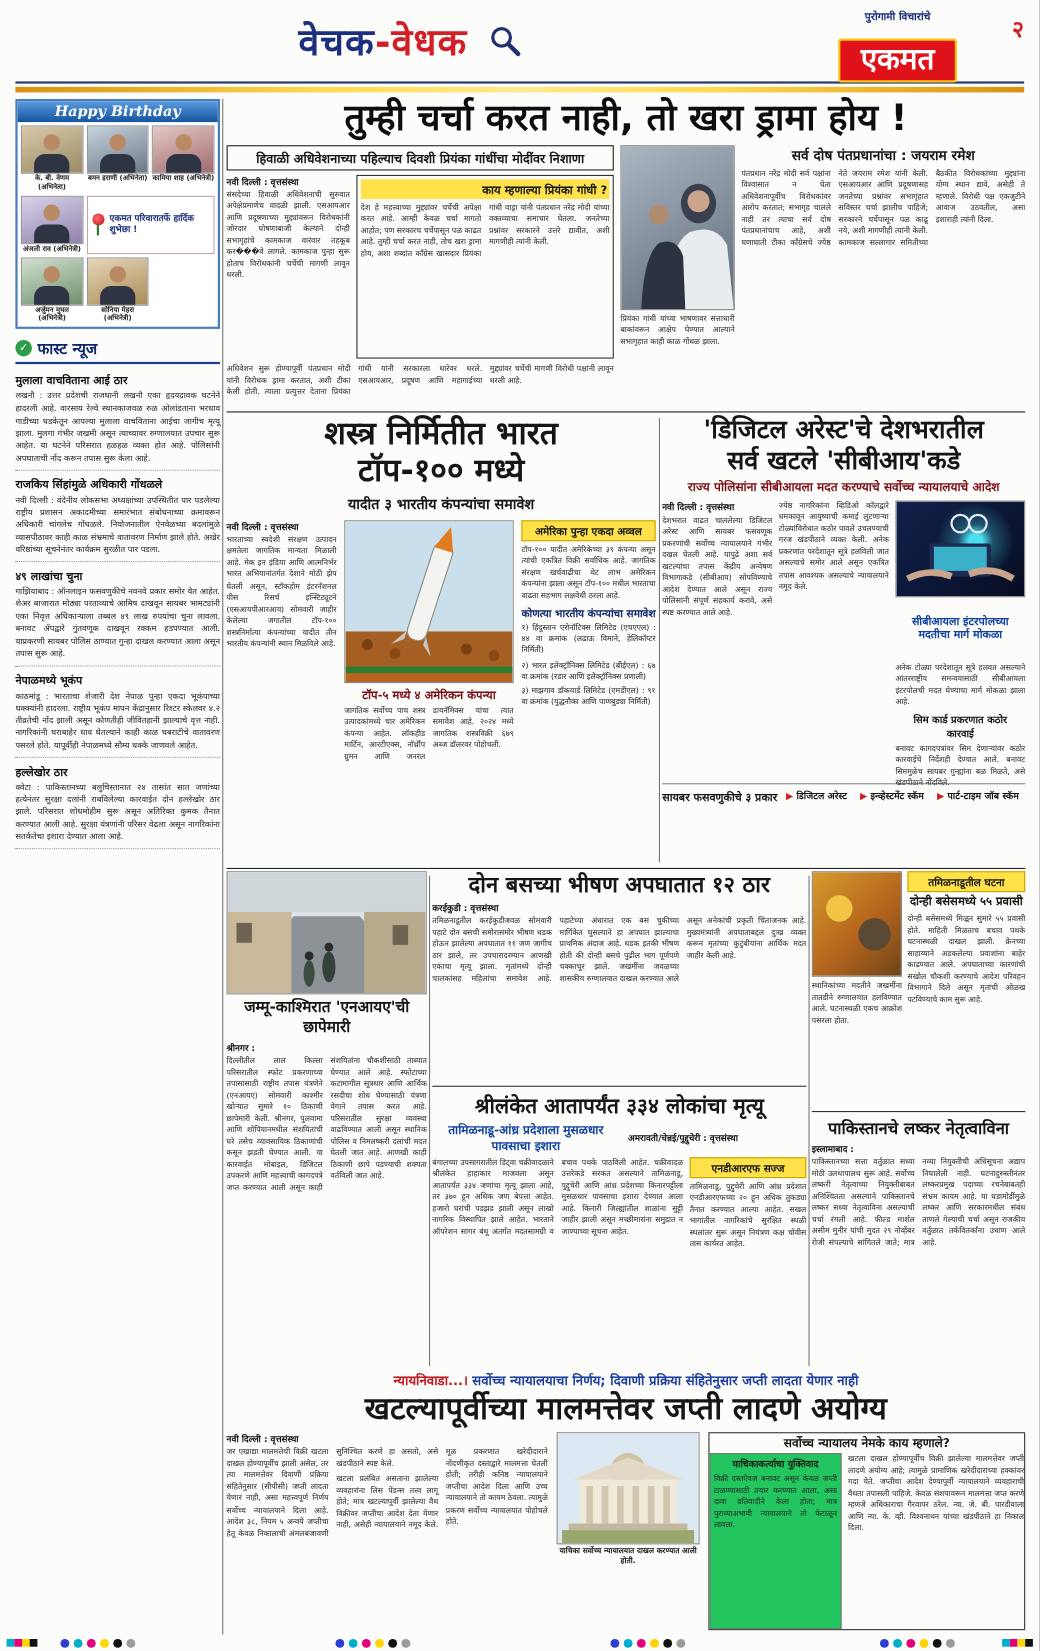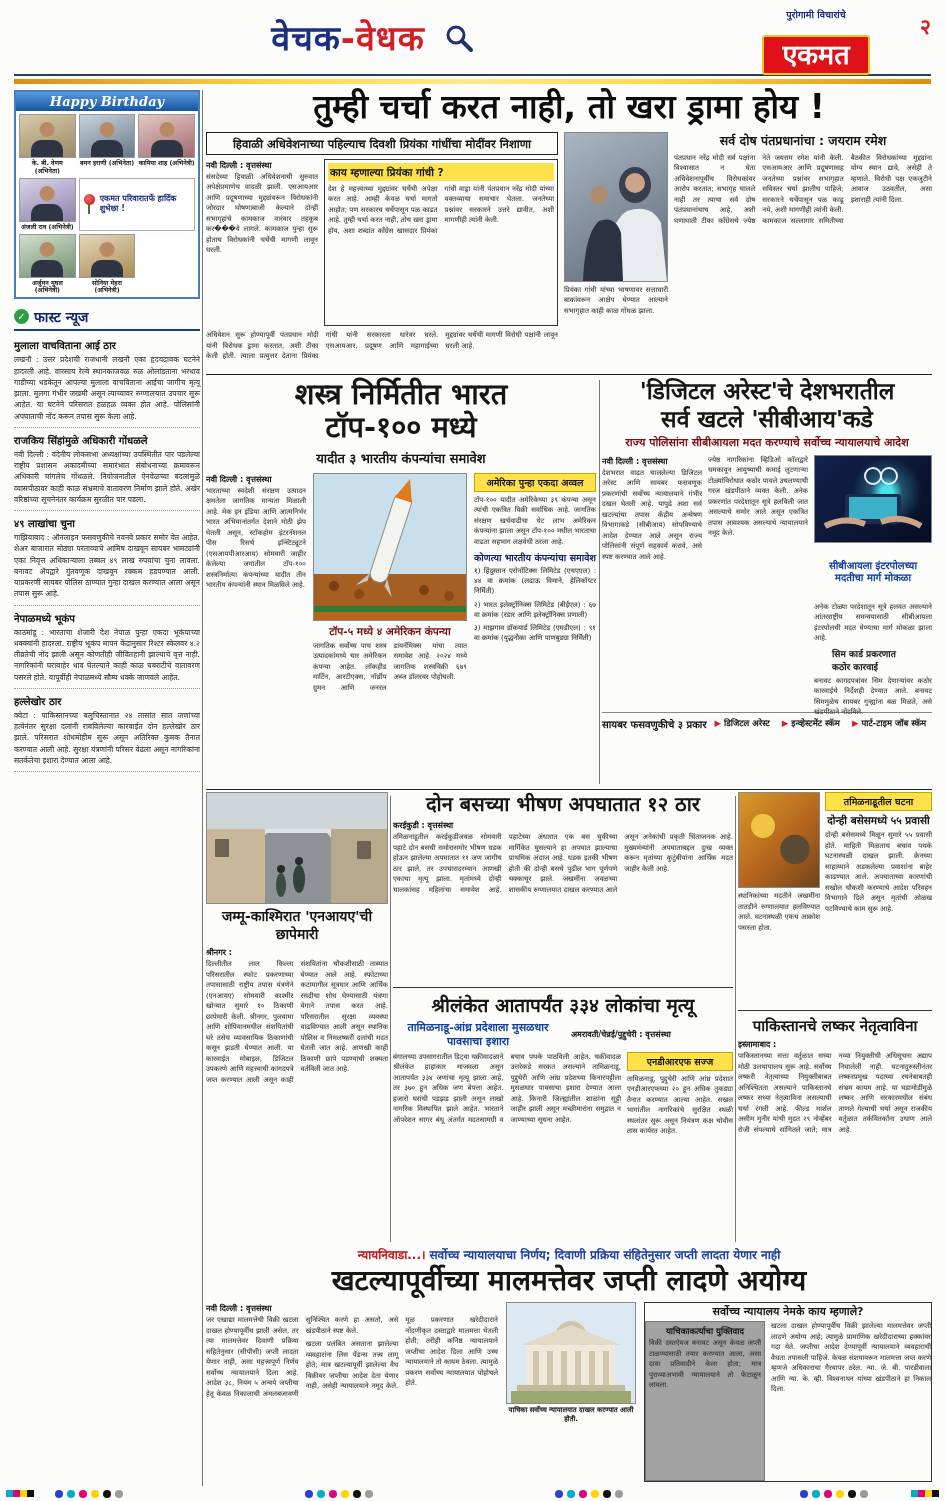--- a/index.html
+++ b/index.html
@@ -64,21 +64,21 @@
 
   
   .lead{left:206px;top:88px;width:726px;height:284px}
   .lead h1{font-size:33px;font-weight:800;text-align:center;line-height:1.15;color:#0d0d0d}
   .lead-grid{display:flex;gap:6px;margin-top:6px;height:230px}
   .lg-left{width:352px;display:flex;flex-direction:column}
   .subhead-box{border:1.5px solid #222;padding:3px 6px;font-size:11.5px;font-weight:800;text-align:center;margin-bottom:4px}
   .lead-row{display:flex;gap:6px;flex:1}
   .lead-colA{width:112px}
   .quote-box{flex:1;border:1.2px solid #333;padding:3px}
-  .qb-title{background:#ffe24a;font-weight:800;text-align:left;font-size:10.5px;padding:2px;margin-bottom:3px}
+  .qb-title{background:#ffe24a;font-weight:800;text-align:right;font-size:10.5px;padding:2px;margin-bottom:3px}
   .lg-photo{width:104px;display:flex;flex-direction:column;gap:3px}
   .photo{border:1px solid #888;overflow:hidden;position:relative}
   .lg-right{flex:1}
   .jr-head{font-size:12.5px;font-weight:800;text-align:center;margin-bottom:4px}
 
   
   .weapons{left:206px;top:378px;width:390px;height:408px}
   .weapons h2{font-size:29px;font-weight:800;text-align:center;line-height:1.15}
   .w-sub{font-size:13px;font-weight:800;text-align:center;margin:4px 0 6px 0}
   .w-grid{display:flex;gap:7px}
@@ -91,21 +91,21 @@
   .w-comp-item{font-size:7px;line-height:1.45;text-align:justify;margin-bottom:3px}
 
   
   .digital{left:602px;top:378px;width:330px;height:408px}
   .digital h2{font-size:23px;font-weight:800;text-align:center;line-height:1.2}
   .d-sub{font-size:11px;font-weight:800;color:#7a1016;text-align:center;margin:3px 14px 5px 14px;line-height:1.25}
   .d-grid{display:flex;gap:6px;height:252px}
   .d-colA,.d-colB{width:101px}
   .d-colC{flex:1}
   .interpol-head{font-size:10px;font-weight:800;color:#10419e;text-align:center;margin:17px 0;line-height:1.25}
-  .sim-head{font-size:9px;font-weight:800;margin:3px 18px;text-align:left}
+  .sim-head{font-size:9px;font-weight:800;margin:3px 4px;text-align:center}
   .d-types{display:flex;align-items:flex-start;gap:8px;margin-top:5px;border-top:1px solid #888;padding-top:4px}
   .types-head{font-size:10px;font-weight:800;white-space:nowrap}
   .types-list{display:flex;flex-wrap:wrap;gap:4px 12px;flex:1}
   .type-item{font-size:8.5px;font-weight:bold}
   .type-item::before{content:"▶ ";color:#d21f26}
 
   
   .jk{left:206px;top:792px;width:182px;height:450px}
   .jk-head{font-size:14px;font-weight:800;text-align:center;line-height:1.25;margin:4px 0 3px 0}
   .buswrap{left:393px;top:792px;width:340px;height:450px}
@@ -131,21 +131,21 @@
   .k2{color:#1d3fa0;font-weight:800}
   .court h1{font-size:28px;font-weight:800;text-align:center;line-height:1.15;margin-bottom:5px}
   .c-grid{display:flex;gap:8px;height:180px}
   .c-left{width:292px}
   .c-left .cols3 p{margin-bottom:3px}
   .c-photo-col{width:130px}
   .c-caption{font-size:6.8px;font-weight:bold;text-align:center;margin-top:2px;line-height:1.3}
   .sc-box{flex:1;border:1.5px solid #333;padding:0;display:flex;flex-direction:column}
   .sc-head{font-size:11px;font-weight:800;text-align:center;margin-bottom:3px}
   .sc-inner{display:flex;gap:6px;flex:1}
-  .plea-box{width:120px;border:1px solid #777;padding:3px;background:#a3a3a3}
+  .plea-box{width:120px;border:1px solid #777;padding:3px;background:#22c55e}
   .plea-head{font-size:8.5px;font-weight:800;text-align:center;margin-bottom:2px}
 
   
   .ph-priyanka{height:150px;background:linear-gradient(150deg,#aab6c2,#5f6b7a)}
   .ph-missile{height:148px}
   .ph-digital{height:88px;background:
       radial-gradient(circle at 62% 42%,#49e0ef 0 7%,rgba(73,224,239,.3) 18%,transparent 40%),
       linear-gradient(135deg,#12224d,#070d22)}
   .ph-jk{height:112px}
   .ph-bus{height:96px;background:

